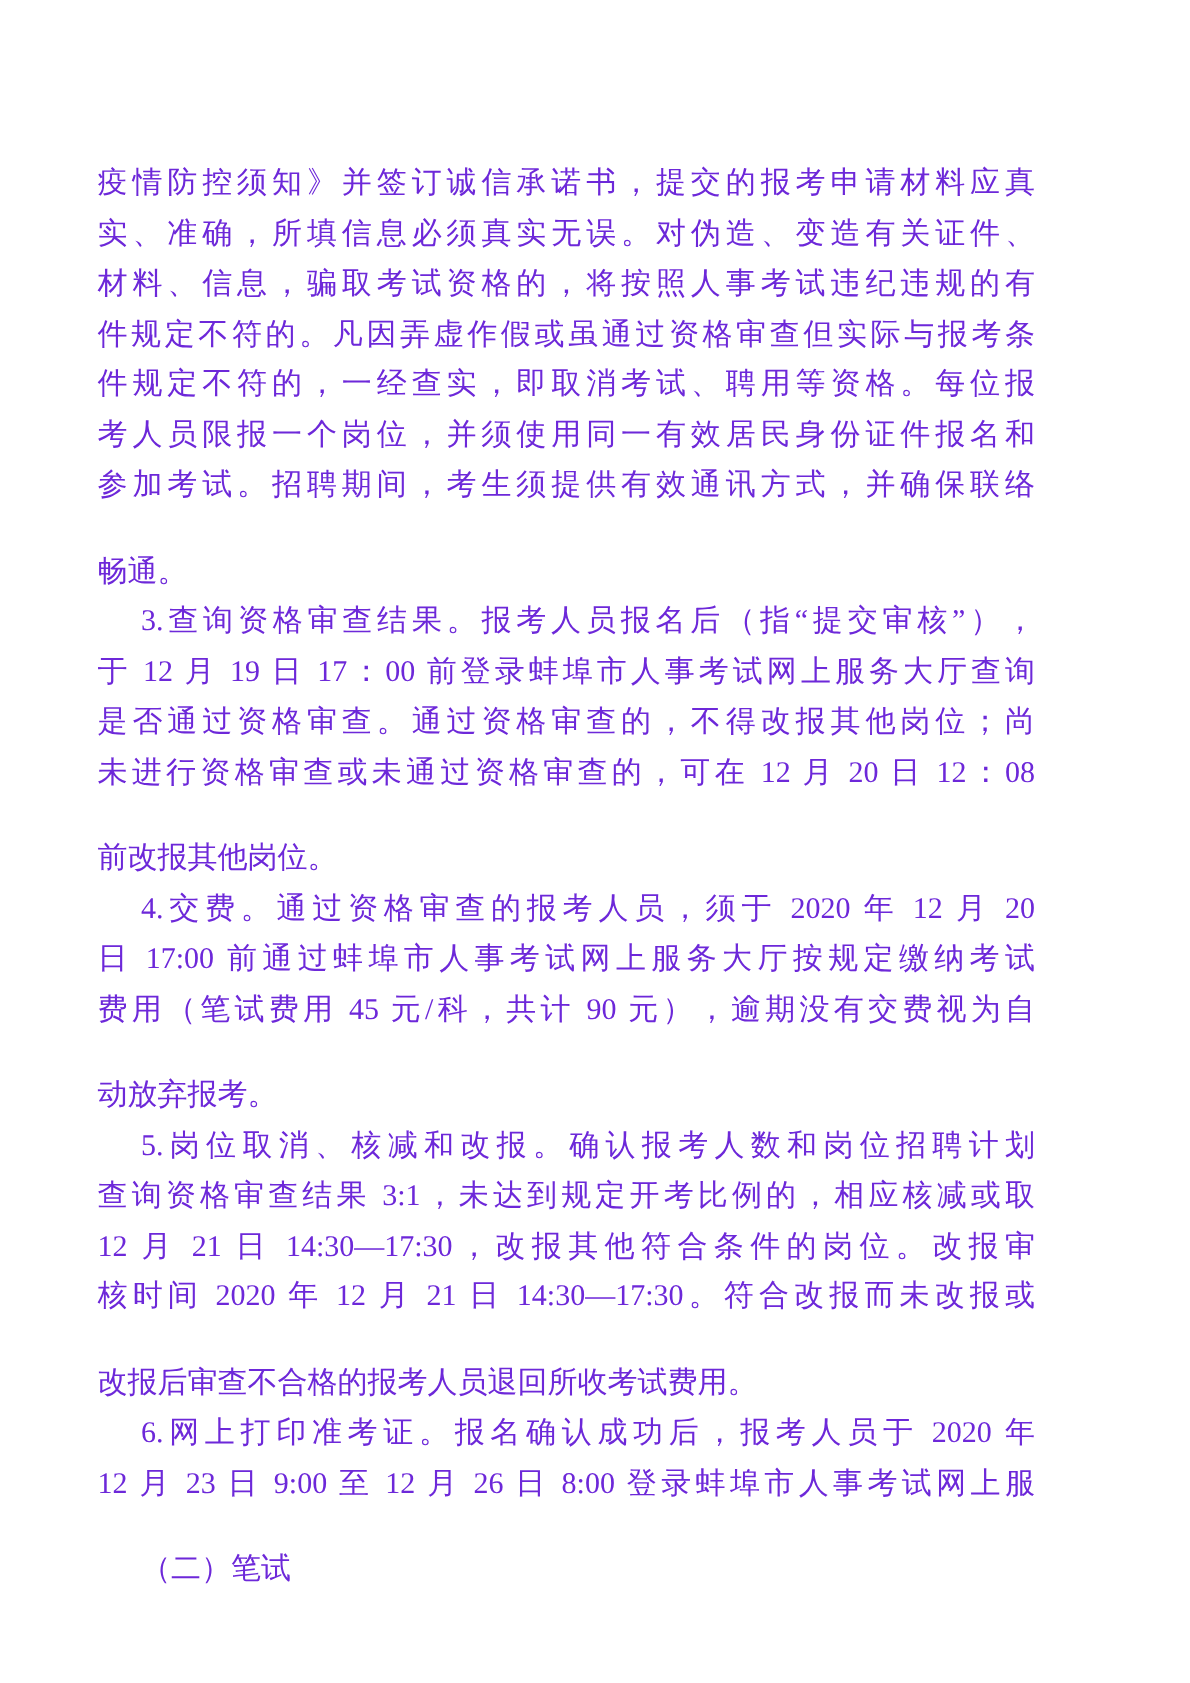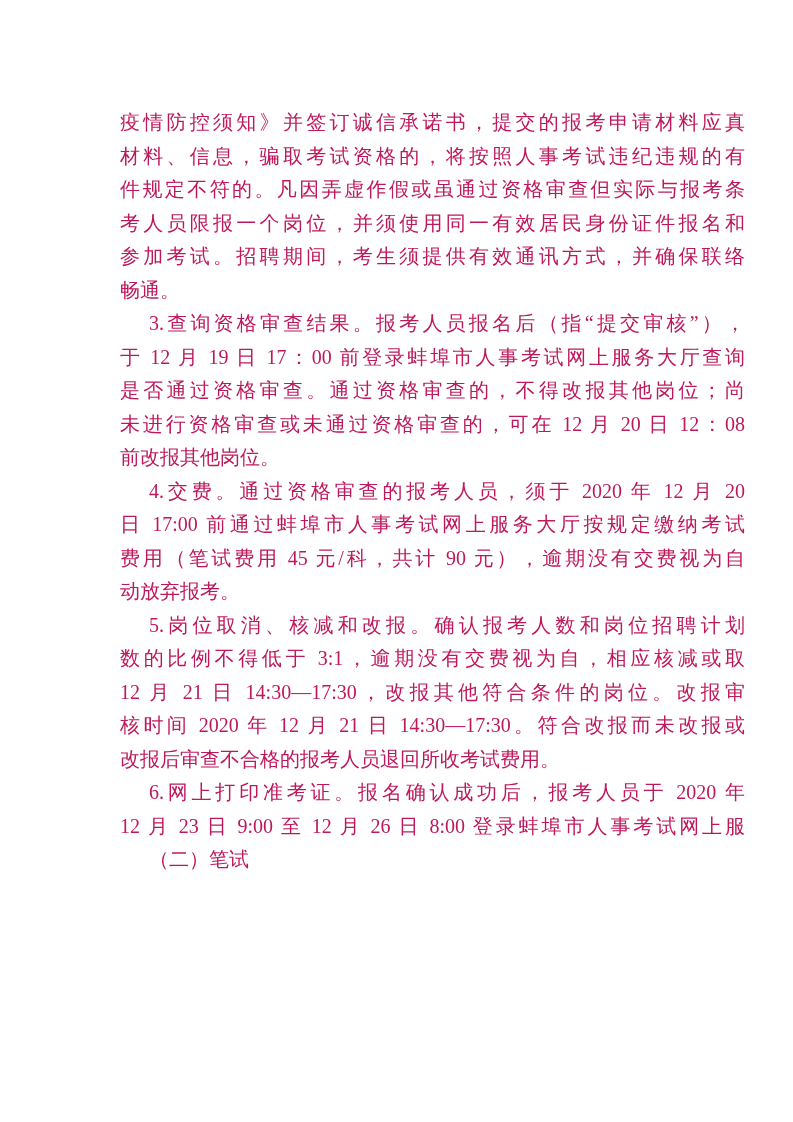--- a/index.html
+++ b/index.html
@@ -6,58 +6,61 @@
     margin: 0;
     padding: 0;
     background: #ffffff;
   }
   .page {
     position: relative;
     width: 793px;
     height: 1122px;
     background: #ffffff;
     box-sizing: border-box;
-    padding: 106px 83px 0 120px;
+    padding: 106px 83px 0 65px;
     font-family: "Liberation Serif", "DejaVu Serif", serif;
-    color: #be185d;
+    color: #6d28d9;
     overflow: hidden;
   }
   .doc-body {
     width: 625px;
   }
   .para {
     margin: 0;
     padding: 0;
   }
   .line {
     font-size: 20px;
     line-height: 33.5px;
     height: 33.5px;
     text-align: justify;
     text-align-last: justify;
     white-space: nowrap;
     overflow: hidden;
   }
   .line.last {
     text-align-last: left;
+    margin-top: 24px;
   }
   .line.indent {
     padding-left: 29px;
   }
 </style>
 </head>
 <body>
 
 <div class="page">
   <div class="doc-body">
 
     <div class="para">
       <div class="line">疫情防控须知》并签订诚信承诺书，提交的报考申请材料应真</div>
+      <div class="line">实、准确，所填信息必须真实无误。对伪造、变造有关证件、</div>
       <div class="line">材料、信息，骗取考试资格的，将按照人事考试违纪违规的有</div>
       <div class="line">件规定不符的。凡因弄虚作假或虽通过资格审查但实际与报考条</div>
+      <div class="line">件规定不符的，一经查实，即取消考试、聘用等资格。每位报</div>
       <div class="line">考人员限报一个岗位，并须使用同一有效居民身份证件报名和</div>
       <div class="line">参加考试。招聘期间，考生须提供有效通讯方式，并确保联络</div>
       <div class="line last">畅通。</div>
     </div>
 
     <div class="para">
       <div class="line indent">3.查询资格审查结果。报考人员报名后（指“提交审核”），</div>
       <div class="line">于 12 月 19 日 17：00 前登录蚌埠市人事考试网上服务大厅查询</div>
       <div class="line">是否通过资格审查。通过资格审查的，不得改报其他岗位；尚</div>
       <div class="line">未进行资格审查或未通过资格审查的，可在 12 月 20 日 12：08</div>
@@ -66,21 +69,21 @@
 
     <div class="para">
       <div class="line indent">4.交费。通过资格审查的报考人员，须于 2020 年 12 月 20</div>
       <div class="line">日 17:00 前通过蚌埠市人事考试网上服务大厅按规定缴纳考试</div>
       <div class="line">费用（笔试费用 45 元/科，共计 90 元），逾期没有交费视为自</div>
       <div class="line last">动放弃报考。</div>
     </div>
 
     <div class="para">
       <div class="line indent">5.岗位取消、核减和改报。确认报考人数和岗位招聘计划</div>
-      <div class="line">数的比例不得低于 3:1，逾期没有交费视为自，相应核减或取</div>
+      <div class="line">查询资格审查结果 3:1，未达到规定开考比例的，相应核减或取</div>
       <div class="line">12 月 21 日 14:30—17:30，改报其他符合条件的岗位。改报审</div>
       <div class="line">核时间 2020 年 12 月 21 日 14:30—17:30。符合改报而未改报或</div>
       <div class="line last">改报后审查不合格的报考人员退回所收考试费用。</div>
     </div>
 
     <div class="para">
       <div class="line indent">6.网上打印准考证。报名确认成功后，报考人员于 2020 年</div>
       <div class="line">12 月 23 日 9:00 至 12 月 26 日 8:00 登录蚌埠市人事考试网上服</div>
     </div>
 

